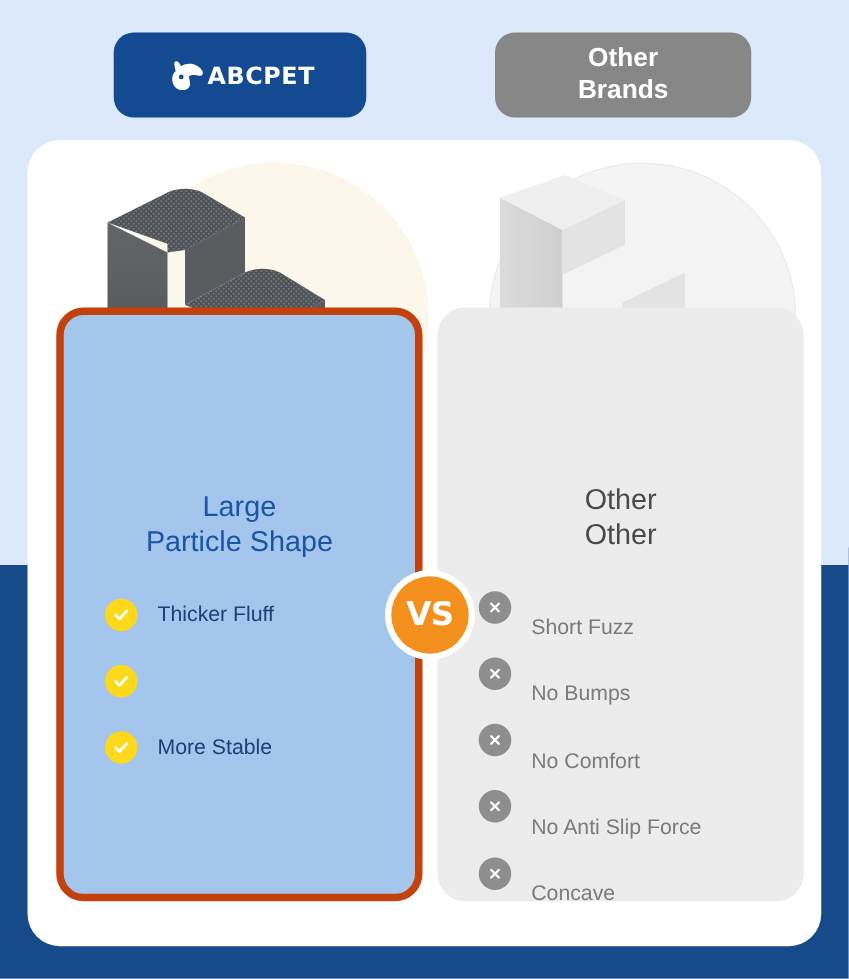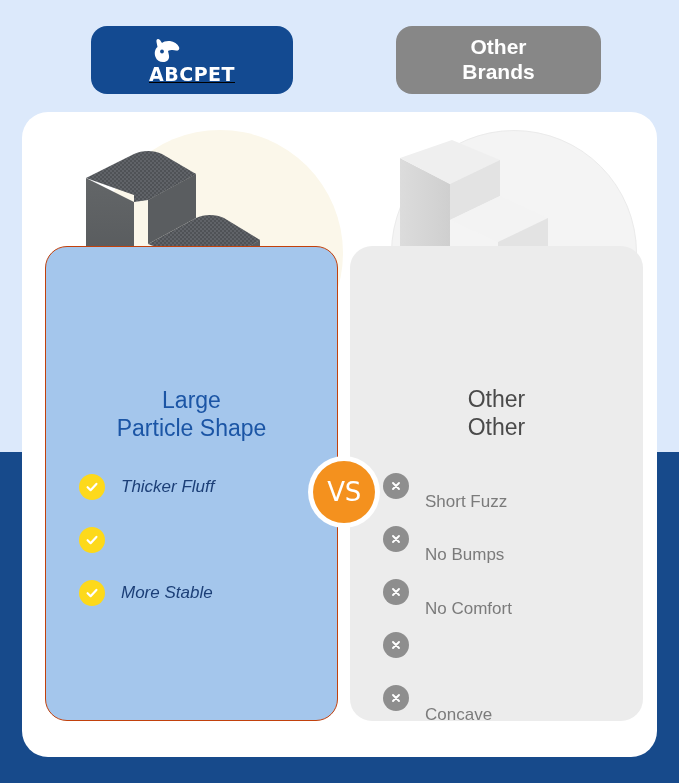--- a/index.html
+++ b/index.html
@@ -44,21 +44,21 @@
   }
   .badge-brand {
     left: 91px; width: 202px;
     background: #134a91;
     padding-top: 2px;
   }
   .badge-other {
     left: 396px; width: 205px;
     background: #878787;
   }
-  .logo-wrap { display: flex; flex-direction: column; align-items: flex-start; line-height: 1; text-decoration: underline; }
+  .logo-wrap { display: flex; flex-direction: row; align-items: center; line-height: 1; }
   .logo-mark { width: 34px; height: 26px; margin-bottom: 1px; }
   .logo-text {
     color: #ffffff;
     font-weight: bold;
     font-size: 19px;
     letter-spacing: 0.5px;
     font-family: "DejaVu Sans", sans-serif;
   }
   .badge-other-text {
     color: #ffffff;
@@ -111,21 +111,21 @@
   }
   .panel {
     position: absolute;
     top: 246px;
     height: 475px;
     border-radius: 22px;
   }
   .panel-good {
     left: 45px; width: 293px;
     background: #a4c6ec;
-    border: 1px solid #c2410c;
+    border: 6px solid #c2410c;
   }
   .panel-bad {
     left: 350px; width: 293px;
     background: #ececec;
   }
 
   .panel-title {
     position: absolute;
     left: 0; width: 100%;
     top: 140px;
@@ -155,38 +155,38 @@
     border-radius: 50%;
     display: flex; align-items: center; justify-content: center;
     margin-right: 16px;
   }
   .icon-check { background: #fdd91b; }
   .icon-cross { background: #8e8e8e; }
   .feature-label {
     font-size: 17px;
     line-height: 1.25;
   }
-  .panel-good .feature-label { color: #1c3f77; font-style: italic; }
+  .panel-good .feature-label { color: #1c3f77; }
   .panel-bad  .feature-label { color: #7b7b7b; margin-top: 32px; }
 
   
   .vs-badge {
     position: absolute;
     left: 313px; top: 461px;
     width: 62px; height: 62px;
     border-radius: 50%;
     background: #f4911e;
     display: flex; align-items: center; justify-content: center;
     z-index: 9;
     box-shadow: 0 0 0 5px #ffffff;
   }
   .vs-text {
     color: #ffffff;
     font-size: 26px;
-    font-weight: normal;
+    font-weight: bold;
     font-family: "DejaVu Sans", sans-serif;
     letter-spacing: -0.5px;
   }
 </style>
 </head>
 <body>
 
 <div id="root">
 
   <div class="navy-band"></div>
@@ -356,20 +356,21 @@
           </span>
           <span class="feature-label">No Comfort</span>
         </div>
 
         <div class="feature-item">
           <span class="feature-icon icon-cross">
             <svg width="12" height="12" viewBox="0 0 12 12">
                 <path d="M3 3 L9 9 M9 3 L3 9" stroke="#ffffff" stroke-width="1.9" stroke-linecap="round"></path>
               </svg>
           </span>
+          <span class="feature-label">No Anti Slip Force</span>
         </div>
 
         <div class="feature-item">
           <span class="feature-icon icon-cross">
             <svg width="12" height="12" viewBox="0 0 12 12">
                 <path d="M3 3 L9 9 M9 3 L3 9" stroke="#ffffff" stroke-width="1.9" stroke-linecap="round"></path>
               </svg>
           </span>
           <span class="feature-label">Concave</span>
         </div>

